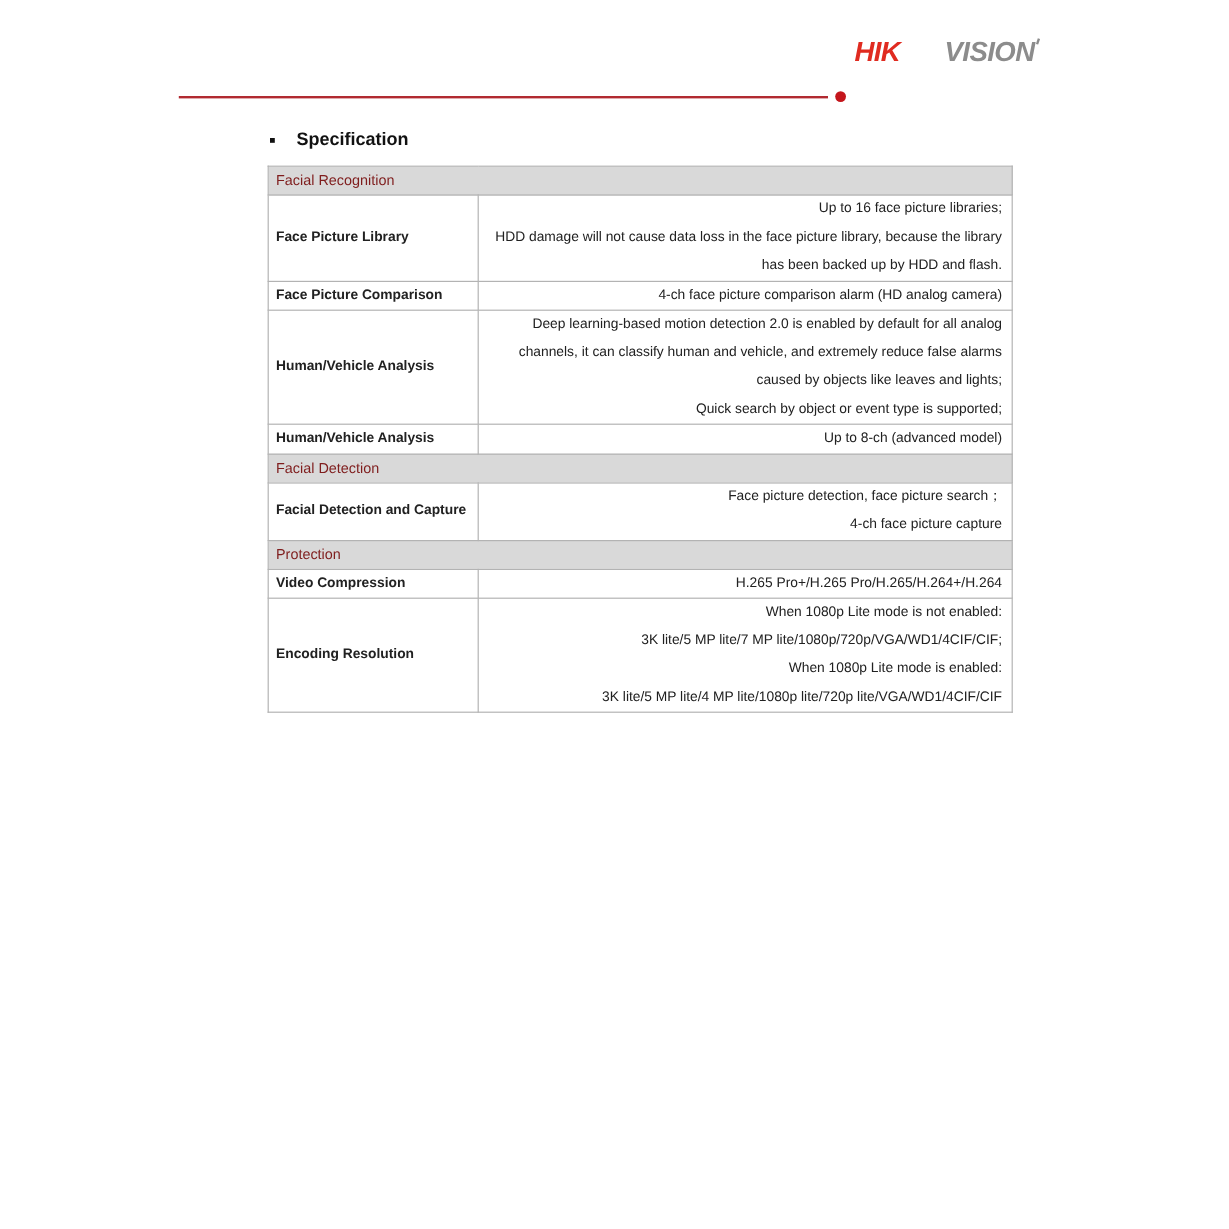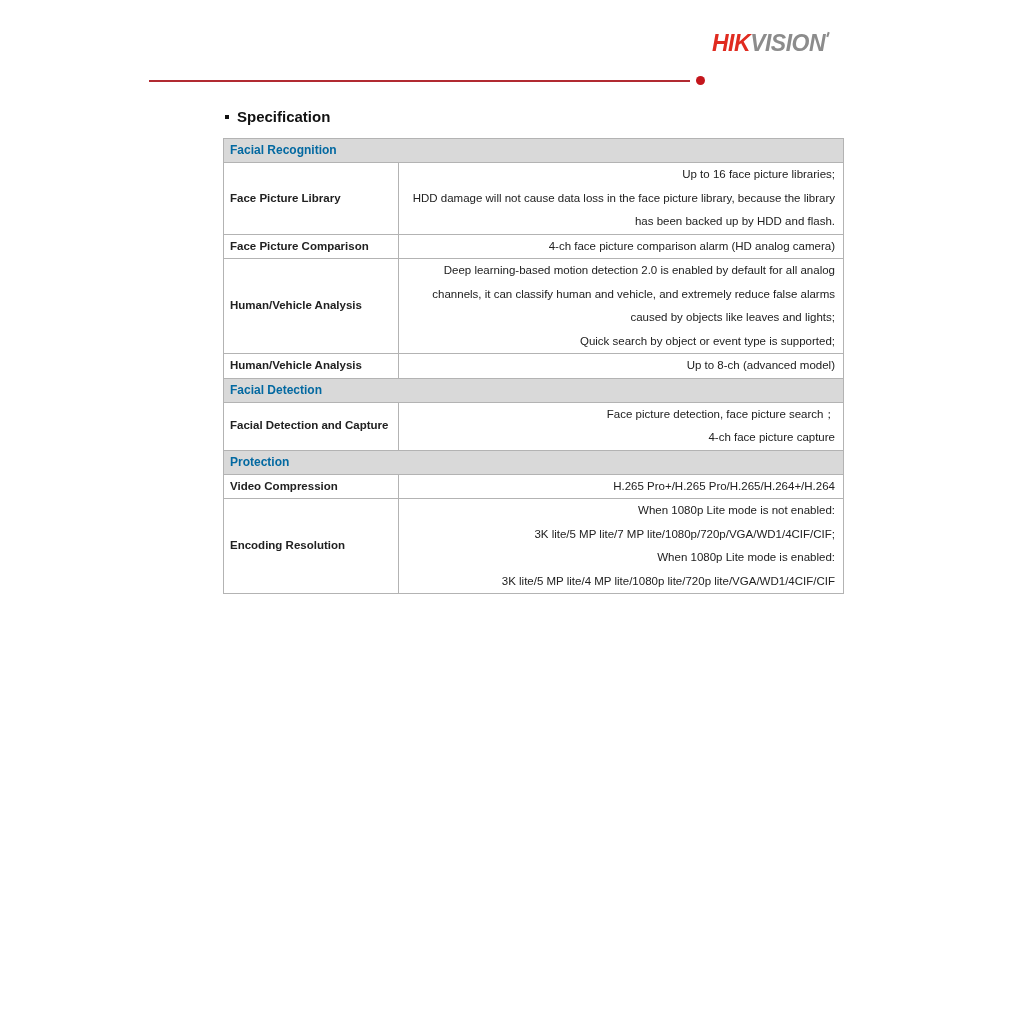--- a/index.html
+++ b/index.html
@@ -30,21 +30,21 @@
     left: 712px;
     top: 30px;
     font-size: 23px;
     font-weight: bold;
     font-style: italic;
     letter-spacing: -0.5px;
     white-space: nowrap;
     line-height: 26px;
   }
   .logo .hik { color: var(--logo-red); }
-  .logo .vision { color: var(--logo-gray); }
+  .logo .vision { color: var(--logo-gray); margin-left: 37px; }
   .logo .tm-mark {
     display: inline-block;
     width: 2px;
     height: 5px;
     background: var(--logo-gray);
     transform: rotate(18deg);
     margin-left: 2px;
     vertical-align: 14px;
   }
 
@@ -67,21 +67,21 @@
     background: var(--dot-red);
   }
 
   
   .spec-heading {
     position: absolute;
     left: 225px;
     top: 108px;
     display: flex;
     align-items: center;
-    gap: 8px;
+    gap: 18px;
     font-size: 15px;
     font-weight: bold;
     color: #111111;
   }
   .spec-heading .bullet {
     width: 4px;
     height: 4px;
     background: #111111;
     flex: 0 0 auto;
   }
@@ -100,23 +100,23 @@
     font-size: 11.5px;
     color: var(--text-color);
   }
   table.spec col.c1 { width: 175px; }
   table.spec col.c2 { width: 445px; }
   table.spec td {
     border: 1px solid var(--border-gray);
   }
   td.section-title {
     background: var(--section-bg);
-    font-weight: bold;
+    font-weight: normal;
     font-size: 12px;
-    color: #0369a1;
+    color: #7f1d1d;
     padding: 0 6px;
     height: 23px;
     line-height: 23px;
   }
   td.label-cell {
     vertical-align: middle;
     padding: 0 4px 0 6px;
     line-height: 23.5px;
     font-weight: bold;
   }

